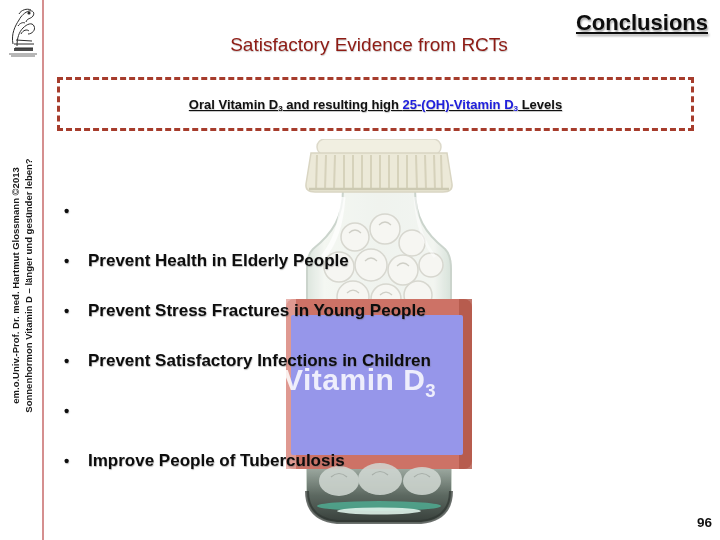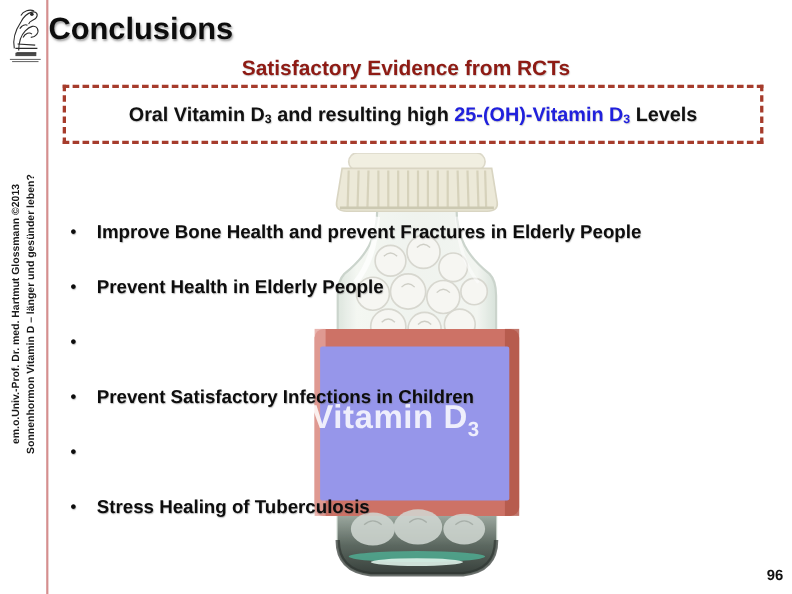--- a/index.html
+++ b/index.html
@@ -9,31 +9,31 @@
   }
   
   #sidebar{position:absolute;left:0;top:0;width:42px;height:540px;background:#fff;}
   #sidebar-divider{position:absolute;left:42px;top:0;width:2px;height:540px;background:#d58f8f;}
   #logo{position:absolute;left:5px;top:4px;width:36px;height:56px;}
   #credit-wrap{position:absolute;left:0;top:0;width:44px;height:540px;
     display:flex;align-items:center;justify-content:center;}
   #credit{transform:rotate(-90deg);white-space:nowrap;text-align:center;
     font-size:9.5px;font-weight:bold;color:#1a1a1a;line-height:12.5px;margin-top:30px;}
   
-  #title{position:absolute;left:44px;top:10px;width:664px;text-align:left;
-    font-size:28px;font-weight:bold;color:#0d0d0d;
-    text-shadow:1px 2px 2px rgba(90,90,90,.55);}
-  #subtitle{position:absolute;left:44px;top:52px;width:650px;text-align:center;
-    font-size:19px;font-weight:bold;color:#8e1b14;
+  #title{position:absolute;left:44px;top:10px;width:664px;text-align:right;
+    font-size:22px;font-weight:bold;color:#0d0d0d;
+    text-shadow:1px 2px 2px rgba(90,90,90,.55);text-decoration:underline;}
+  #subtitle{position:absolute;left:44px;top:34px;width:650px;text-align:center;
+    font-size:19px;font-weight:normal;color:#8e1b14;
     text-shadow:.5px 1px 1px rgba(120,120,120,.4);}
   #evidence-box{position:absolute;left:57px;top:77px;width:631px;height:48px;
     border:3px dashed #a63c2c;background:transparent;
     display:flex;align-items:center;justify-content:center;}
-  #evidence-text{font-size:18px;font-weight:bold;color:#111;white-space:nowrap;
-    text-shadow:.5px 1px 1px rgba(120,120,120,.4);}
+  #evidence-text{font-size:13px;font-weight:bold;color:#111;white-space:nowrap;
+    text-shadow:.5px 1px 1px rgba(120,120,120,.4);text-decoration:underline;}
   .blue{color:#2020dd;}
   .sub{font-size:.62em;vertical-align:baseline;position:relative;top:.25em;}
   
   #bottle{position:absolute;left:283px;top:139px;width:192px;height:392px;opacity:.88;z-index:1;}
   #bottle-label-text{position:absolute;left:283px;top:363px;width:192px;z-index:2;
     text-align:left;font-size:30px;font-weight:bold;color:rgba(255,255,255,.84);
     letter-spacing:.5px;}
   #bottle-label-text .sub{top:.35em;}
   
   #bullet-list{position:absolute;left:64px;top:200px;width:646px;z-index:3;
@@ -153,37 +153,37 @@
     <path d="M26,50 L166,50" stroke="#c6c2a8" stroke-width="2.5"></path>
   </svg>
 
   <div id="bottle-label-text">
     <span>Vitamin D</span><span class="sub">3</span>
   </div>
 
   <ul id="bullet-list">
     <li class="bullet-item">
       <span class="bullet-marker">•</span>
-      <span>Improve Bone Health and prevent Fractures in Elderly People</span>
     </li>
     <li class="bullet-item">
       <span class="bullet-marker">•</span>
       <span>Prevent Health in Elderly People</span>
     </li>
     <li class="bullet-item">
       <span class="bullet-marker">•</span>
+      <span>Prevent Stress Fractures in Young People</span>
     </li>
     <li class="bullet-item">
       <span class="bullet-marker">•</span>
       <span>Prevent Satisfactory Infections in Children</span>
     </li>
     <li class="bullet-item">
       <span class="bullet-marker">•</span>
     </li>
     <li class="bullet-item">
       <span class="bullet-marker">•</span>
-      <span>Stress Healing of Tuberculosis</span>
+      <span>Improve People of Tuberculosis</span>
     </li>
   </ul>
 
   <div id="page-number">96</div>
 
 </div>
 
 </body></html>

